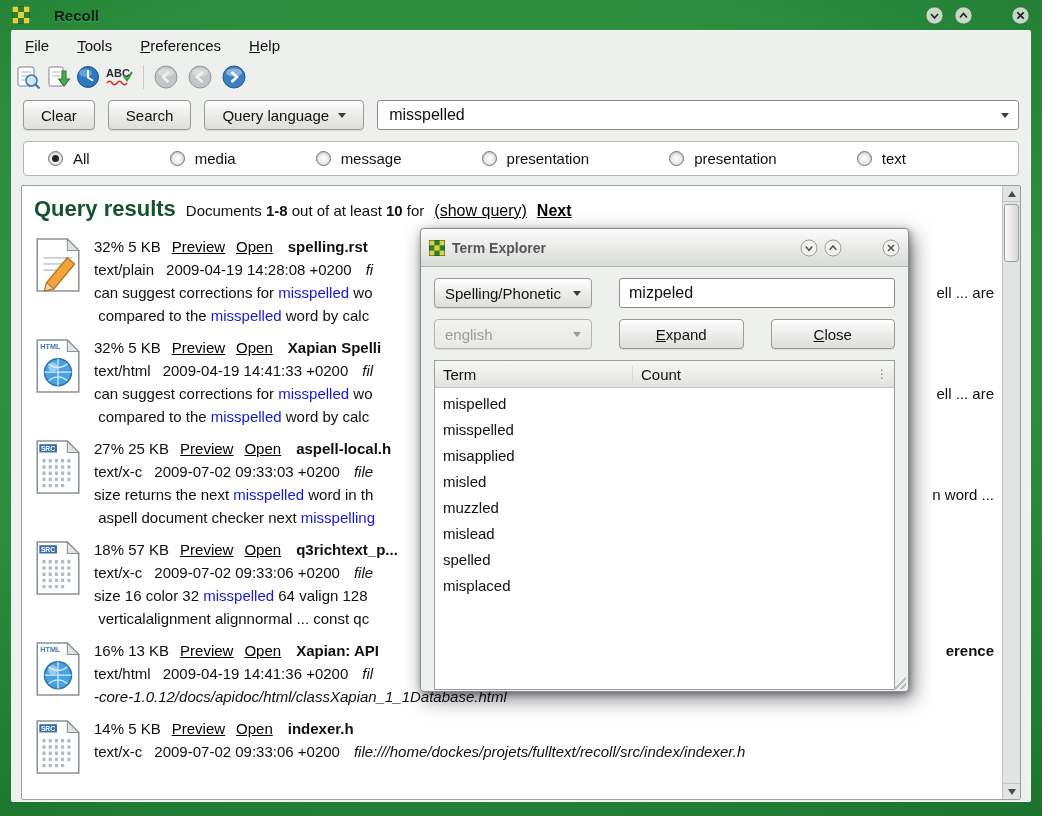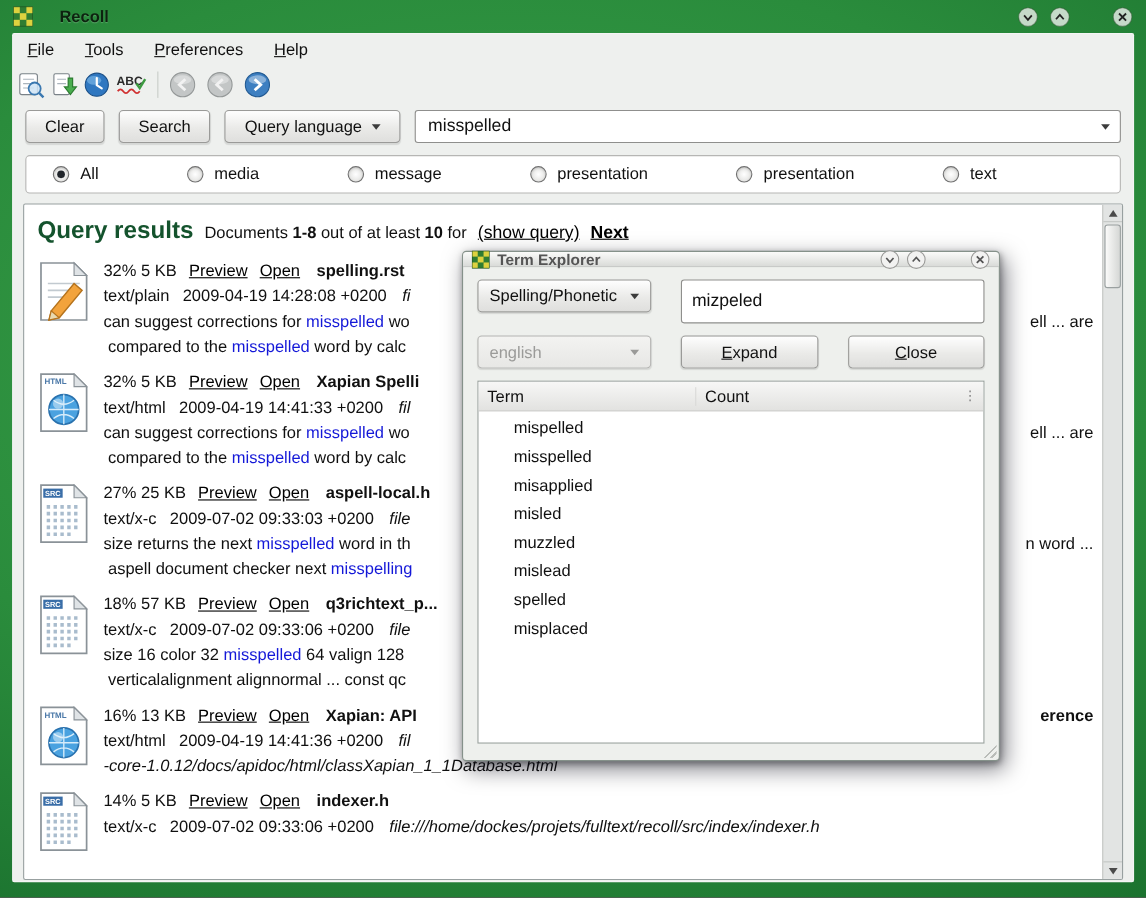--- a/index.html
+++ b/index.html
@@ -65,40 +65,40 @@
   .sb-btn{position:absolute;left:0;right:0;height:16px;display:flex;align-items:center;justify-content:center;cursor:pointer;}
   .sb-up{top:0;border-bottom:1px solid #c4c6c4;}
   .sb-down{bottom:0;border-top:1px solid #c4c6c4;}
   .arr-up{width:0;height:0;border-left:4px solid transparent;border-right:4px solid transparent;border-bottom:6px solid #4a4a4a;}
   .arr-down{width:0;height:0;border-left:4px solid transparent;border-right:4px solid transparent;border-top:6px solid #4a4a4a;}
   .sb-thumb{position:absolute;top:18px;left:1px;right:1px;height:58px;background:linear-gradient(90deg,#fbfbfa,#d5d7d5);
     border:1px solid #9aa0a0;border-radius:3px;cursor:pointer;}
   
   .dialog{position:absolute;left:420px;top:228px;width:489px;height:464px;z-index:50;background:#eef0ed;
     border:1px solid #85918a;border-radius:4px;box-shadow:4px 7px 20px rgba(0,0,15,.5),1px 2px 6px rgba(0,0,0,.35);}
-  .dlg-tb{height:14px;background:linear-gradient(#fbfbfa,#d9dbd8);border-bottom:1px solid #b2b4b1;
+  .dlg-tb{height:38px;background:linear-gradient(#fbfbfa,#d9dbd8);border-bottom:1px solid #b2b4b1;
     display:flex;align-items:center;gap:7px;padding:0 8px;border-radius:4px 4px 0 0;}
   .dlg-title{font-weight:bold;font-size:14px;color:#555;}
   .dlg-btns{margin-left:auto;display:flex;align-items:center;gap:6px;}
   .dlg-btns .wbtn.close{margin-left:34px;}
   .dlg-body{padding:11px 13px 0;}
   .dlg-row{display:flex;gap:27px;margin-bottom:11px;}
   .combo-sp{width:158px;justify-content:space-between;padding:0 10px;}
-  .dlg-input{flex:1;height:40px;background:#fff;border:1px solid #8f8f8d;border-radius:3px;font-size:16px;
+  .dlg-input{flex:1;height:30px;background:#fff;border:1px solid #8f8f8d;border-radius:3px;font-size:16px;
     font-family:inherit;color:#101010;padding:0 9px;outline:none;}
   .combo-lang{width:158px;justify-content:space-between;padding:0 10px;color:#9b9b99;
     background:linear-gradient(#f3f3f1,#e7e7e5);border-color:#b5b5b3;cursor:default;}
   .dlg-btn{flex:1;}
   .term-table{border:1px solid #98a09c;background:#fff;height:330px;display:flex;flex-direction:column;overflow:hidden;}
   .tt-head{flex:0 0 27px;background:linear-gradient(#f7f7f6,#e2e2e0);border-bottom:1px solid #c6c6c4;
     display:flex;align-items:center;font-size:15px;color:#101010;}
   .tt-term{padding-left:8px;width:197px;cursor:pointer;}
   .tt-count{flex:1;border-left:1px solid #d9d9d7;padding-left:8px;cursor:pointer;}
   .tt-grip{color:#808080;padding-right:6px;font-size:12px;}
-  .tt-body{flex:1;padding-top:3px;margin-left:24px;}
+  .tt-body{flex:1;padding-top:3px;}
   .term-row{height:26px;line-height:26px;padding-left:8px;font-size:15px;color:#101010;cursor:pointer;}
   .grip{position:absolute;right:2px;bottom:2px;width:12px;height:12px;
     background:linear-gradient(135deg,transparent 50%,#b9bcb8 50%,#b9bcb8 60%,transparent 60%,transparent 75%,#b9bcb8 75%,#b9bcb8 85%,transparent 85%);}
 </style>
 </head>
 <body>
 
 <div class="frame">
 
   <div class="titlebar">

